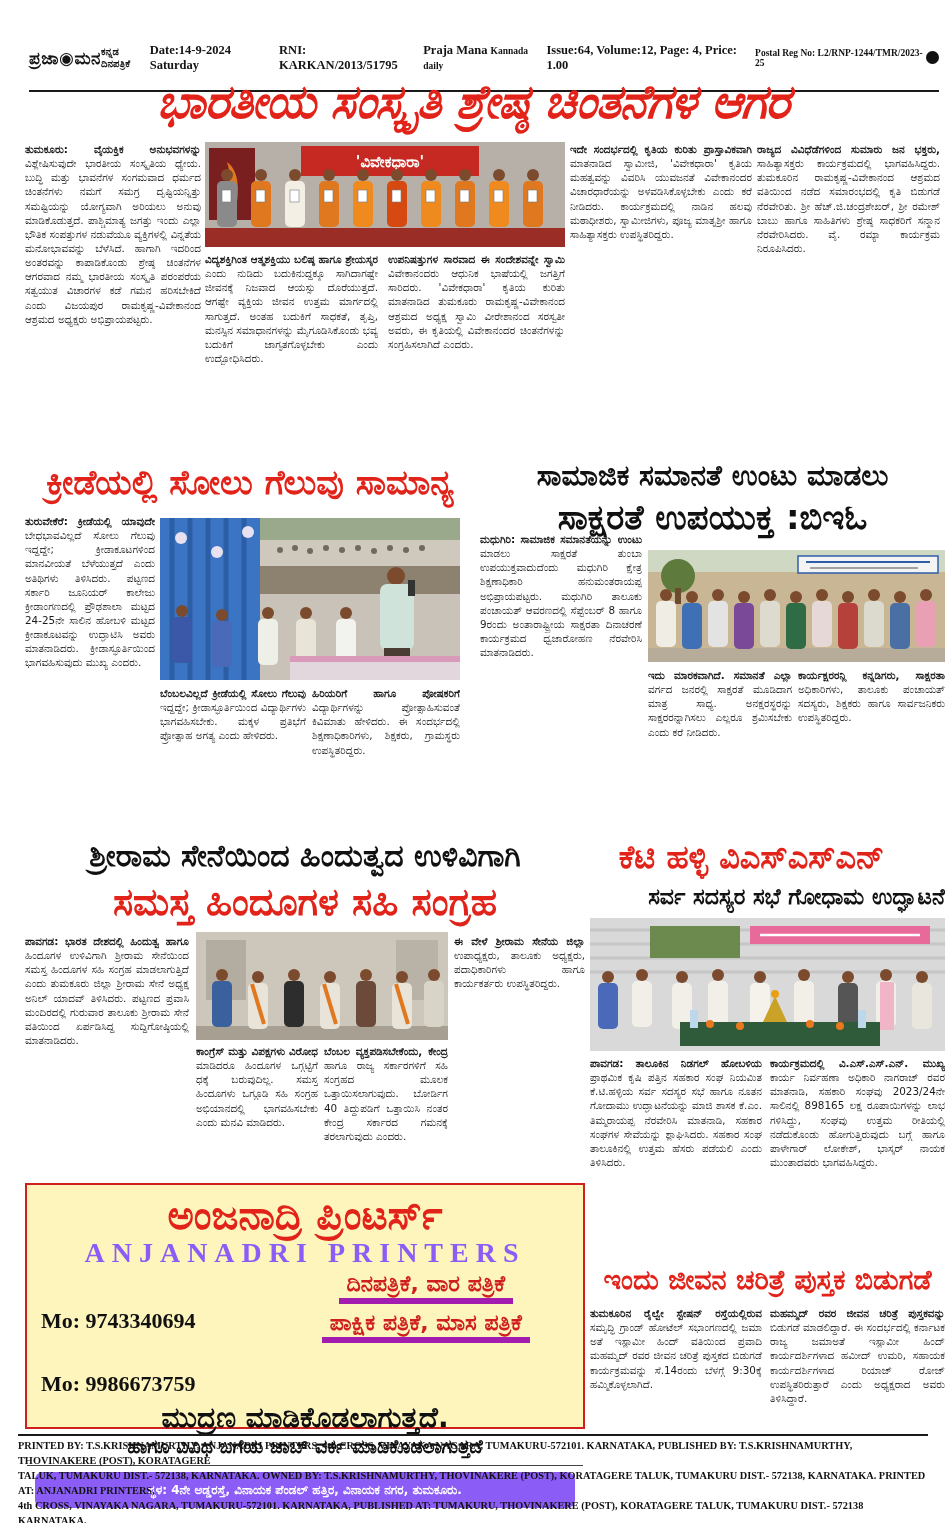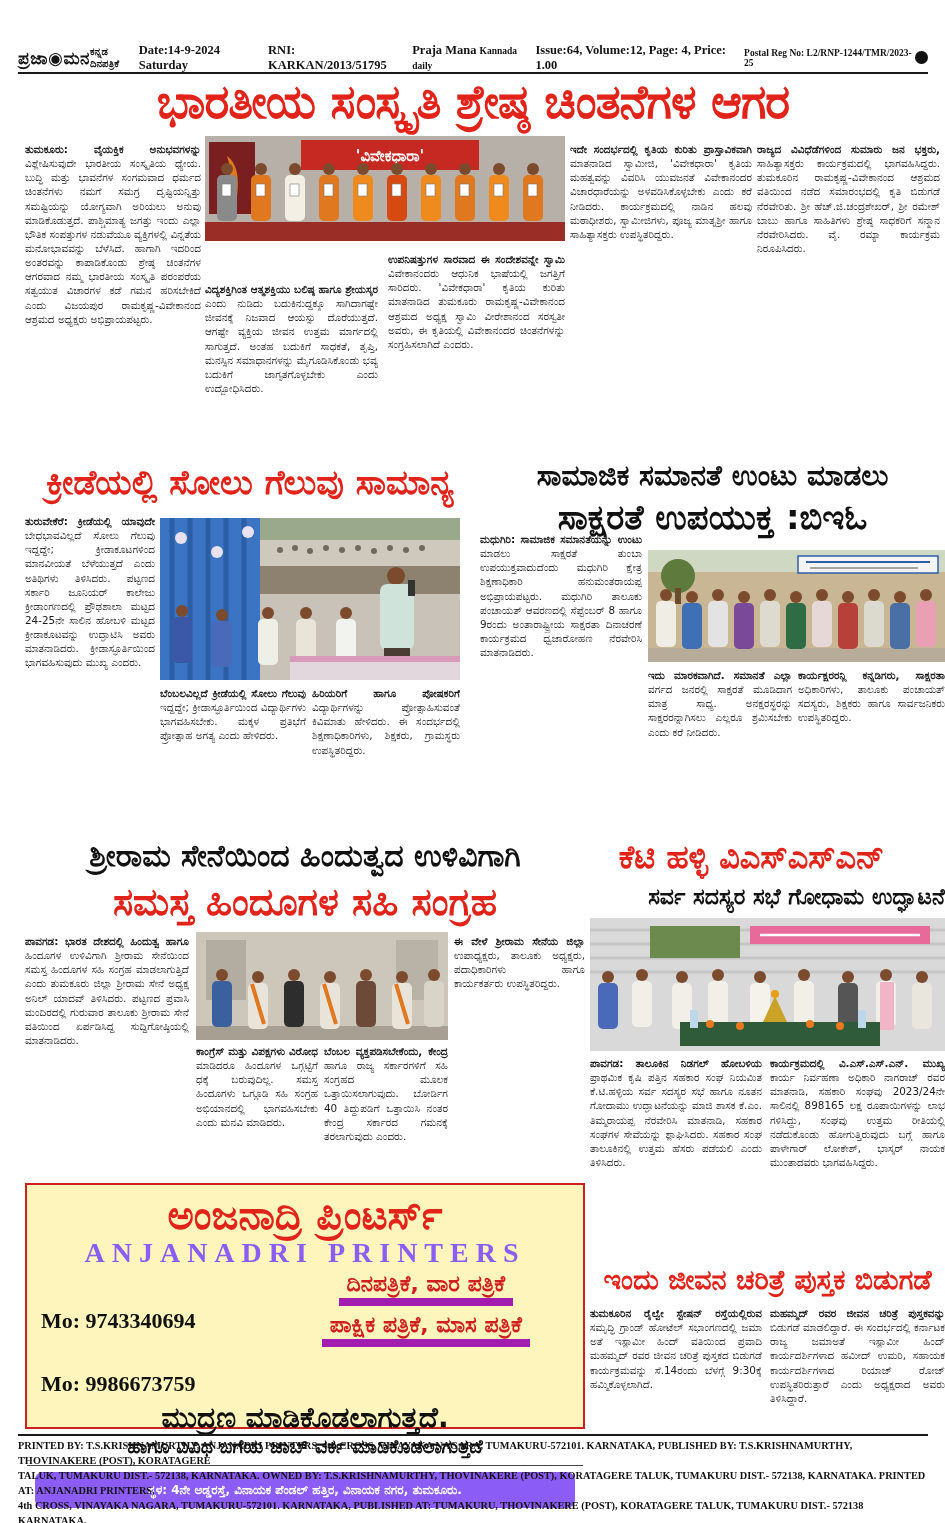--- a/index.html
+++ b/index.html
@@ -1,45 +1,45 @@
 <!DOCTYPE html>
 <html><head>
 <meta charset="utf-8">
 <title>Praja Mana Kannada daily - Page 4</title>
 <style>
   html,body{margin:0;padding:0;background:#ffffff;}
   .sheet{position:relative;width:945px;height:1523px;background:#ffffff;overflow:hidden;
          font-family:"DejaVu Sans", sans-serif;color:#141414;}
   .abs{position:absolute;}
   
-  .mast{left:18px;top:45px;width:910px;height:25px;display:flex;align-items:center;
-        justify-content:space-between;border-bottom:2.5px solid #1a1a1a;padding-bottom:2px;}
+  .mast{left:29px;top:45px;width:910px;height:25px;display:flex;align-items:center;
+        justify-content:space-between;border-bottom:2.5px solid #1a1a1a;padding-bottom:20px;}
   .mast .logo{font-weight:800;font-size:17px;letter-spacing:.5px;}
   .mast .tag{font-size:10px;font-weight:700;}
   .mast .meta{font-size:12.5px;font-weight:700;font-family:"Liberation Serif",serif;}
   .mast .meta-sm{font-size:9.5px;font-weight:700;font-family:"Liberation Serif",serif;}
   .emblem{width:13px;height:13px;border-radius:50%;background:#111;display:inline-block;}
   
   .h-main{left:18px;top:76px;width:910px;text-align:center;color:#e2231a;
-          font-size:47px;font-weight:800;line-height:1.1;letter-spacing:-1px;}
+          font-size:47px;font-weight:800;line-height:1.1;letter-spacing:-1px;font-style:italic;}
   .h-red{color:#e2231a;font-weight:800;text-align:center;}
   .h-blk{color:#111;font-weight:700;text-align:center;}
   
   .bt{font-size:10.4px;line-height:1.36;text-align:justify;color:#1c1c1c;overflow:hidden;}
   .bt::first-line{font-weight:600;}
   
   .ph{background:#c7c1b8;overflow:hidden;box-shadow:0 0 0 1px #aaa inset;}
   
   .ad{background:#fdf5bc;border:2px solid #cf1f1f;box-sizing:border-box;}
   .ad-title{color:#e2231a;font-weight:800;text-align:center;font-size:40px;line-height:1.1;}
   .ad-eng{color:#8b5cf6;font-weight:800;text-align:center;font-size:28px;letter-spacing:7px;
           font-family:"Liberation Serif",serif;}
   .ad-phone{font-family:"Liberation Serif",serif;font-weight:800;font-size:22px;color:#111;margin-top:37px;}
   .ad-red{color:#cf1f1f;font-weight:800;font-size:22px;text-align:center;
-          border-bottom:8px solid #a21caf;display:inline-block;padding:0 8px 2px;}
+          border-bottom:6px solid #a21caf;display:inline-block;padding:0 8px 2px;}
   .ad-big{color:#111;font-weight:800;font-size:28px;text-align:center;}
   .ad-mid{color:#111;font-weight:700;font-size:19px;text-align:center;}
   .ad-bar{background:#8b5cf6;border-radius:8px;color:#fff;font-weight:800;font-size:12px;
           text-align:center;padding:11px 4px;}
   
   .foot{left:18px;top:1434px;width:910px;border-top:2.5px solid #1a1a1a;border-bottom:1px solid #444;
         padding:3px 0 4px;font-family:"Liberation Serif",serif;font-weight:700;font-size:10.3px;
         line-height:1.45;color:#111;}
 </style>
 </head>
@@ -67,21 +67,21 @@
     </span>
     <span class="meta">Issue:64, Volume:12, Page: 4, Price: 1.00</span>
     <span class="meta-sm">Postal Reg No: L2/RNP-1244/TMR/2023-25</span>
     <span class="emblem"></span>
   </div>
 
   <div class="abs h-main">ಭಾರತೀಯ ಸಂಸ್ಕೃತಿ ಶ್ರೇಷ್ಠ ಚಿಂತನೆಗಳ ಆಗರ</div>
 
   <div class="abs bt" style="left:25px;top:142px;width:176px;height:312px;">ತುಮಕೂರು: ವೈಯಕ್ತಿಕ ಅನುಭವಗಳನ್ನು ವಿಶ್ಲೇಷಿಸುವುದೇ ಭಾರತೀಯ ಸಂಸ್ಕೃತಿಯ ಧ್ಯೇಯ. ಬುದ್ಧಿ ಮತ್ತು ಭಾವನೆಗಳ ಸಂಗಮವಾದ ಧರ್ಮದ ಚಿಂತನೆಗಳು ನಮಗೆ ಸಮಗ್ರ ದೃಷ್ಟಿಯನ್ನಿತ್ತು ಸಮಷ್ಟಿಯನ್ನು ಯೋಗ್ಯವಾಗಿ ಅರಿಯಲು ಅನುವು ಮಾಡಿಕೊಡುತ್ತದೆ. ಪಾಶ್ಚಿಮಾತ್ಯ ಜಗತ್ತು ಇಂದು ಎಲ್ಲಾ ಭೌತಿಕ ಸಂಪತ್ತುಗಳ ನಡುವೆಯೂ ವ್ಯಕ್ತಿಗಳಲ್ಲಿ ವಿನ್ನತೆಯ ಮನೋಭಾವವನ್ನು ಬೆಳೆಸಿದೆ. ಹಾಗಾಗಿ ಇದರಿಂದ ಅಂತರವನ್ನು ಕಾಪಾಡಿಕೊಂಡು ಶ್ರೇಷ್ಠ ಚಿಂತನೆಗಳ ಆಗರವಾದ ನಮ್ಮ ಭಾರತೀಯ ಸಂಸ್ಕೃತಿ ಪರಂಪರೆಯ ಸತ್ವಯುತ ವಿಚಾರಗಳ ಕಡೆ ಗಮನ ಹರಿಸಬೇಕಿದೆ ಎಂದು ವಿಜಯಪುರ ರಾಮಕೃಷ್ಣ-ವಿವೇಕಾನಂದ ಆಶ್ರಮದ ಅಧ್ಯಕ್ಷರು ಅಭಿಪ್ರಾಯಪಟ್ಟರು.</div>
 
-  <div class="abs ph" style="left:205px;top:136px;width:360px;height:105px;">
+  <div class="abs ph" style="left:205px;top:142px;width:360px;height:105px;">
     <svg width="360" height="105" viewBox="0 0 360 105">
       <rect width="360" height="105" fill="#b6b0a8"></rect>
       <rect y="86" width="360" height="19" fill="#9a2e26"></rect>
       <rect x="4" y="6" width="46" height="72" fill="#7a1f1f"></rect>
       <path d="M20 60 q8 -22 2 -40 q14 10 10 40 z" fill="#e07820"></path>
       <rect x="96" y="4" width="178" height="30" fill="#c62822"></rect>
       <text x="185" y="25" text-anchor="middle" font-size="15" font-weight="bold" fill="#ffffff">'ವಿವೇಕಧಾರಾ'</text>
       <g>
         <use href="#fig" transform="translate(22,60)" style="color:#8a8a8a"></use>
         <use href="#fig" transform="translate(56,60)" style="color:#e07820"></use>
@@ -102,21 +102,21 @@
         <rect x="153" y="48" width="9" height="12"></rect>
           <rect x="187" y="48" width="9" height="12"></rect>
         <rect x="221" y="48" width="9" height="12"></rect>
           <rect x="255" y="48" width="9" height="12"></rect>
         <rect x="289" y="48" width="9" height="12"></rect>
           <rect x="323" y="48" width="9" height="12"></rect>
       </g>
     </svg>
   </div>
 
-  <div class="abs bt" style="left:205px;top:252px;width:173px;height:203px;margin-top:30px;">ವಿದ್ಯಶಕ್ತಿಗಿಂತ ಆತ್ಮಶಕ್ತಿಯು ಬಲಿಷ್ಠ ಹಾಗೂ ಶ್ರೇಯಸ್ಕರ ಎಂದು ನುಡಿದು ಬದುಕಿನುದ್ದಕ್ಕೂ ಸಾಗಿದಾಗಷ್ಟೇ ಜೀವನಕ್ಕೆ ನಿಜವಾದ ಆಯಸ್ಸು ದೊರೆಯುತ್ತದೆ. ಆಗಷ್ಟೇ ವ್ಯಕ್ತಿಯ ಜೀವನ ಉತ್ತಮ ಮಾರ್ಗದಲ್ಲಿ ಸಾಗುತ್ತದೆ. ಅಂತಹ ಬದುಕಿಗೆ ಸಾಧಕತೆ, ತೃಪ್ತಿ, ಮನಸ್ಸಿನ ಸಮಾಧಾನಗಳನ್ನು ಮೈಗೂಡಿಸಿಕೊಂಡು ಭವ್ಯ ಬದುಕಿಗೆ ಜಾಗೃತಗೊಳ್ಳಬೇಕು ಎಂದು ಉದ್ಬೋಧಿಸಿದರು.</div>
+  <div class="abs bt" style="left:205px;top:252px;width:173px;height:203px;">ವಿದ್ಯಶಕ್ತಿಗಿಂತ ಆತ್ಮಶಕ್ತಿಯು ಬಲಿಷ್ಠ ಹಾಗೂ ಶ್ರೇಯಸ್ಕರ ಎಂದು ನುಡಿದು ಬದುಕಿನುದ್ದಕ್ಕೂ ಸಾಗಿದಾಗಷ್ಟೇ ಜೀವನಕ್ಕೆ ನಿಜವಾದ ಆಯಸ್ಸು ದೊರೆಯುತ್ತದೆ. ಆಗಷ್ಟೇ ವ್ಯಕ್ತಿಯ ಜೀವನ ಉತ್ತಮ ಮಾರ್ಗದಲ್ಲಿ ಸಾಗುತ್ತದೆ. ಅಂತಹ ಬದುಕಿಗೆ ಸಾಧಕತೆ, ತೃಪ್ತಿ, ಮನಸ್ಸಿನ ಸಮಾಧಾನಗಳನ್ನು ಮೈಗೂಡಿಸಿಕೊಂಡು ಭವ್ಯ ಬದುಕಿಗೆ ಜಾಗೃತಗೊಳ್ಳಬೇಕು ಎಂದು ಉದ್ಬೋಧಿಸಿದರು.</div>
   <div class="abs bt" style="left:388px;top:252px;width:177px;height:203px;">ಉಪನಿಷತ್ತುಗಳ ಸಾರವಾದ ಈ ಸಂದೇಶವನ್ನೇ ಸ್ವಾಮಿ ವಿವೇಕಾನಂದರು ಆಧುನಿಕ ಭಾಷೆಯಲ್ಲಿ ಜಗತ್ತಿಗೆ ಸಾರಿದರು. 'ವಿವೇಕಧಾರಾ' ಕೃತಿಯ ಕುರಿತು ಮಾತನಾಡಿದ ತುಮಕೂರು ರಾಮಕೃಷ್ಣ-ವಿವೇಕಾನಂದ ಆಶ್ರಮದ ಅಧ್ಯಕ್ಷ ಸ್ವಾಮಿ ವೀರೇಶಾನಂದ ಸರಸ್ವತೀ ಅವರು, ಈ ಕೃತಿಯಲ್ಲಿ ವಿವೇಕಾನಂದರ ಚಿಂತನೆಗಳನ್ನು ಸಂಗ್ರಹಿಸಲಾಗಿದೆ ಎಂದರು.</div>
   <div class="abs bt" style="left:570px;top:142px;width:182px;height:312px;">ಇದೇ ಸಂದರ್ಭದಲ್ಲಿ ಕೃತಿಯ ಕುರಿತು ಪ್ರಾಸ್ತಾವಿಕವಾಗಿ ಮಾತನಾಡಿದ ಸ್ವಾಮೀಜಿ, 'ವಿವೇಕಧಾರಾ' ಕೃತಿಯ ಮಹತ್ವವನ್ನು ವಿವರಿಸಿ ಯುವಜನತೆ ವಿವೇಕಾನಂದರ ವಿಚಾರಧಾರೆಯನ್ನು ಅಳವಡಿಸಿಕೊಳ್ಳಬೇಕು ಎಂದು ಕರೆ ನೀಡಿದರು. ಕಾರ್ಯಕ್ರಮದಲ್ಲಿ ನಾಡಿನ ಹಲವು ಮಠಾಧೀಶರು, ಸ್ವಾಮೀಜಿಗಳು, ಪೂಜ್ಯ ಮಾತೃಶ್ರೀ ಹಾಗೂ ಸಾಹಿತ್ಯಾಸಕ್ತರು ಉಪಸ್ಥಿತರಿದ್ದರು.</div>
   <div class="abs bt" style="left:757px;top:142px;width:183px;height:312px;">ರಾಜ್ಯದ ವಿವಿಧೆಡೆಗಳಿಂದ ಸುಮಾರು ಜನ ಭಕ್ತರು, ಸಾಹಿತ್ಯಾಸಕ್ತರು ಕಾರ್ಯಕ್ರಮದಲ್ಲಿ ಭಾಗವಹಿಸಿದ್ದರು. ತುಮಕೂರಿನ ರಾಮಕೃಷ್ಣ-ವಿವೇಕಾನಂದ ಆಶ್ರಮದ ವತಿಯಿಂದ ನಡೆದ ಸಮಾರಂಭದಲ್ಲಿ ಕೃತಿ ಬಿಡುಗಡೆ ನೆರವೇರಿತು. ಶ್ರೀ ಹೆಚ್.ಜಿ.ಚಂದ್ರಶೇಖರ್, ಶ್ರೀ ರಮೇಶ್ ಬಾಬು ಹಾಗೂ ಸಾಹಿತಿಗಳು ಶ್ರೇಷ್ಠ ಸಾಧಕರಿಗೆ ಸನ್ಮಾನ ನೆರವೇರಿಸಿದರು. ವೈ. ರಮ್ಯಾ ಕಾರ್ಯಕ್ರಮ ನಿರೂಪಿಸಿದರು.</div>
 
   <div class="abs h-red" style="left:25px;top:462px;width:450px;font-size:34px;">ಕ್ರೀಡೆಯಲ್ಲಿ ಸೋಲು ಗೆಲುವು ಸಾಮಾನ್ಯ</div>
 
   <div class="abs bt" style="left:25px;top:514px;width:130px;height:316px;">ತುರುವೇಕೆರೆ: ಕ್ರೀಡೆಯಲ್ಲಿ ಯಾವುದೇ ಬೇಧಭಾವವಿಲ್ಲದೆ ಸೋಲು ಗೆಲುವು ಇದ್ದದ್ದೇ; ಕ್ರೀಡಾಕೂಟಗಳಿಂದ ಮಾನವೀಯತೆ ಬೆಳೆಯುತ್ತದೆ ಎಂದು ಅತಿಥಿಗಳು ತಿಳಿಸಿದರು. ಪಟ್ಟಣದ ಸರ್ಕಾರಿ ಜೂನಿಯರ್ ಕಾಲೇಜು ಕ್ರೀಡಾಂಗಣದಲ್ಲಿ ಪ್ರೌಢಶಾಲಾ ಮಟ್ಟದ 24-25ನೇ ಸಾಲಿನ ಹೋಬಳಿ ಮಟ್ಟದ ಕ್ರೀಡಾಕೂಟವನ್ನು ಉದ್ಘಾಟಿಸಿ ಅವರು ಮಾತನಾಡಿದರು. ಕ್ರೀಡಾಸ್ಫೂರ್ತಿಯಿಂದ ಭಾಗವಹಿಸುವುದು ಮುಖ್ಯ ಎಂದರು.</div>
 
   <div class="abs ph" style="left:160px;top:518px;width:300px;height:162px;">
     <svg width="300" height="162" viewBox="0 0 300 162">

